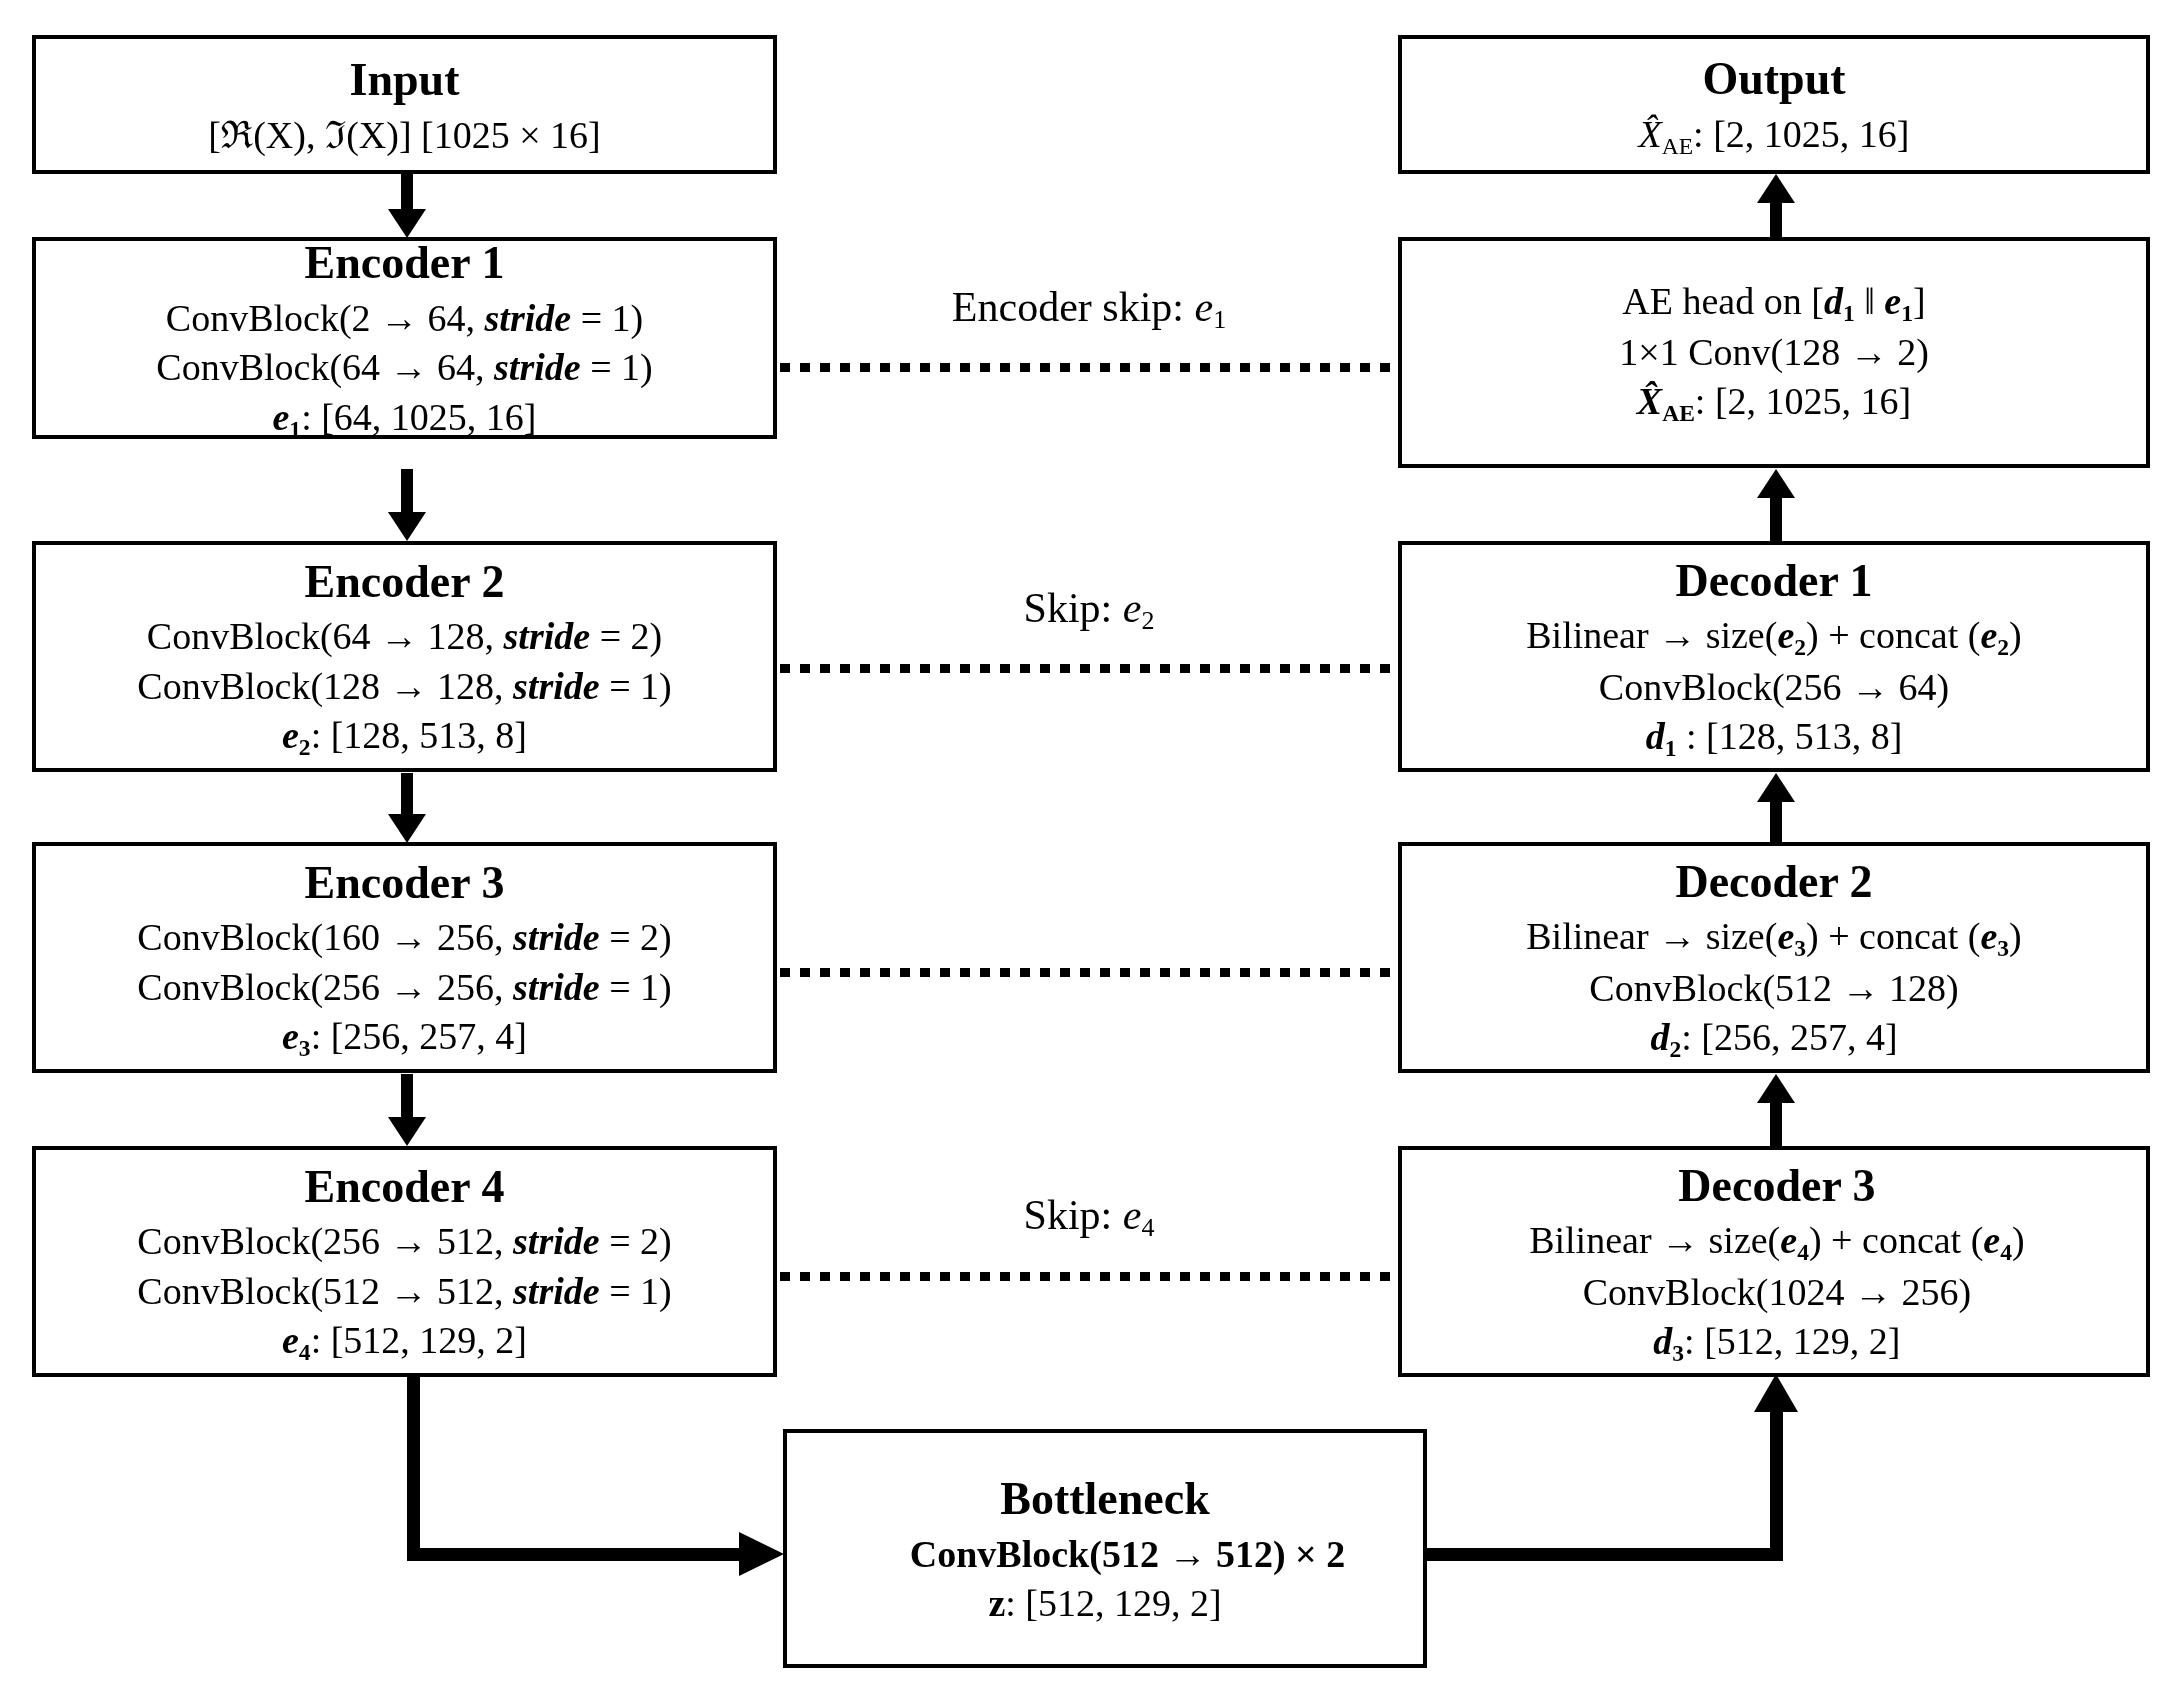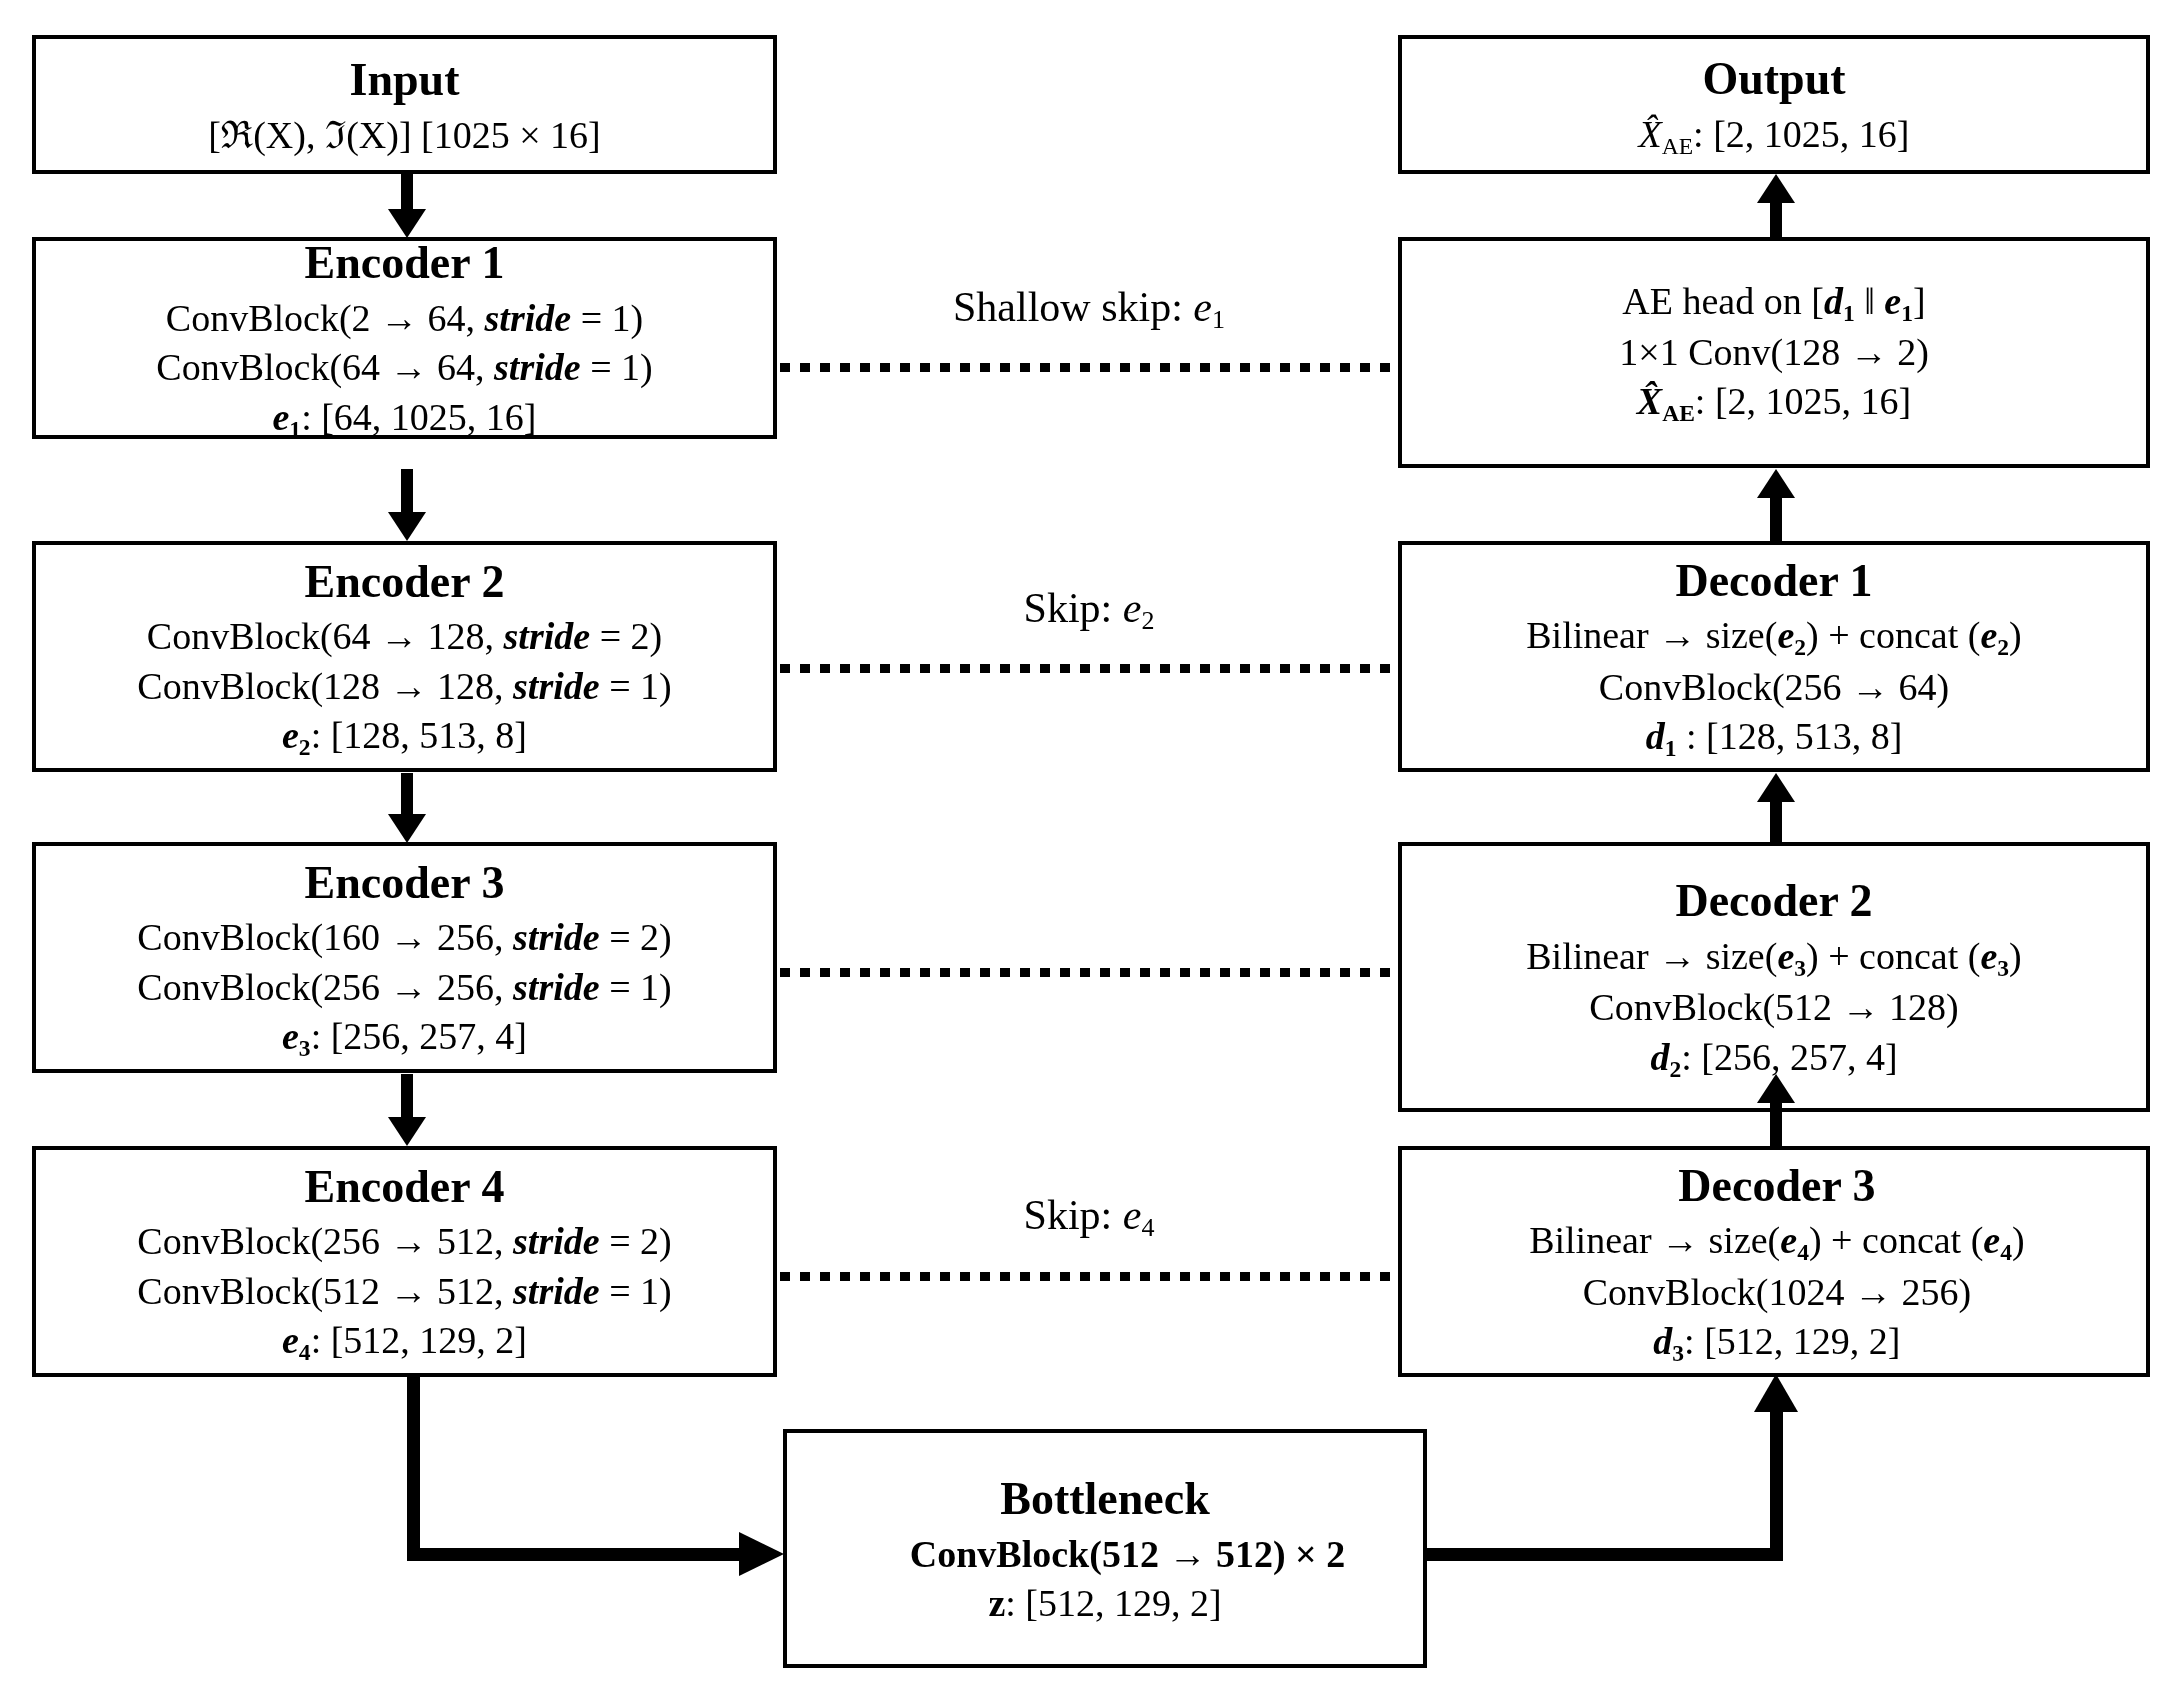--- a/index.html
+++ b/index.html
@@ -52,21 +52,21 @@
 
   
   #box-input      { left: 32px;   top: 35px;   width: 745px; height: 139px; }
   #box-encoder-1  { left: 32px;   top: 237px;  width: 745px; height: 202px; }
   #box-encoder-2  { left: 32px;   top: 541px;  width: 745px; height: 231px; }
   #box-encoder-3  { left: 32px;   top: 842px; width: 745px; height: 231px; }
   #box-encoder-4  { left: 32px;   top: 1146px; width: 745px; height: 231px; }
   #box-output     { left: 1398px; top: 35px;   width: 752px; height: 139px; }
   #box-ae-head    { left: 1398px; top: 237px;  width: 752px; height: 231px; }
   #box-decoder-1  { left: 1398px; top: 541px;  width: 752px; height: 231px; }
-  #box-decoder-2  { left: 1398px; top: 842px; width: 752px; height: 270px; }
+  #box-decoder-2  { left: 1398px; top: 842px; width: 752px; height: 231px; }
   #box-decoder-3  { left: 1398px; top: 1146px; width: 752px; height: 231px; padding-left: 13px; }
   #box-bottleneck { left: 783px; top: 1429px; width: 644px;  height: 239px; }
 
   
   .skip-label {
     position: absolute;
     width: 622px;
     text-align: center;
     font-size: 42px;
     line-height: 1.1;
@@ -297,21 +297,21 @@
     <span class="line">ConvBlock(1024 → 256)</span>
     <span class="line"><span class="it bd">d</span><sub class="bd">3</sub><span>: [512, 129, 2]</span></span>
   </div>
 
   <div class="node" id="box-bottleneck">
     <span class="title">Bottleneck</span>
     <span class="line bold">ConvBlock(512 → 512) × 2</span>
     <span class="line"><span class="bd">z</span><span>: [512, 129, 2]</span></span>
   </div>
 
-  <div class="skip-label" id="skip-label-1"><span>Shallow skip: </span><span class="it">e</span><sub>1</sub></div>
+  <div class="skip-label" id="skip-label-1"><span>Encoder skip: </span><span class="it">e</span><sub>1</sub></div>
   <div class="skip-label" id="skip-label-2"><span>Skip: </span><span class="it">e</span><sub>2</sub></div>
   <div class="skip-label" id="skip-label-4"><span>Skip: </span><span class="it">e</span><sub>4</sub></div>
 
   <div class="skip-line" id="skip-line-1"></div>
   <div class="skip-line" id="skip-line-2"></div>
   <div class="skip-line" id="skip-line-3"></div>
   <div class="skip-line" id="skip-line-4"></div>
 
   <div class="v-conn" id="arrow-input-enc1">
     <div class="shaft"></div>

